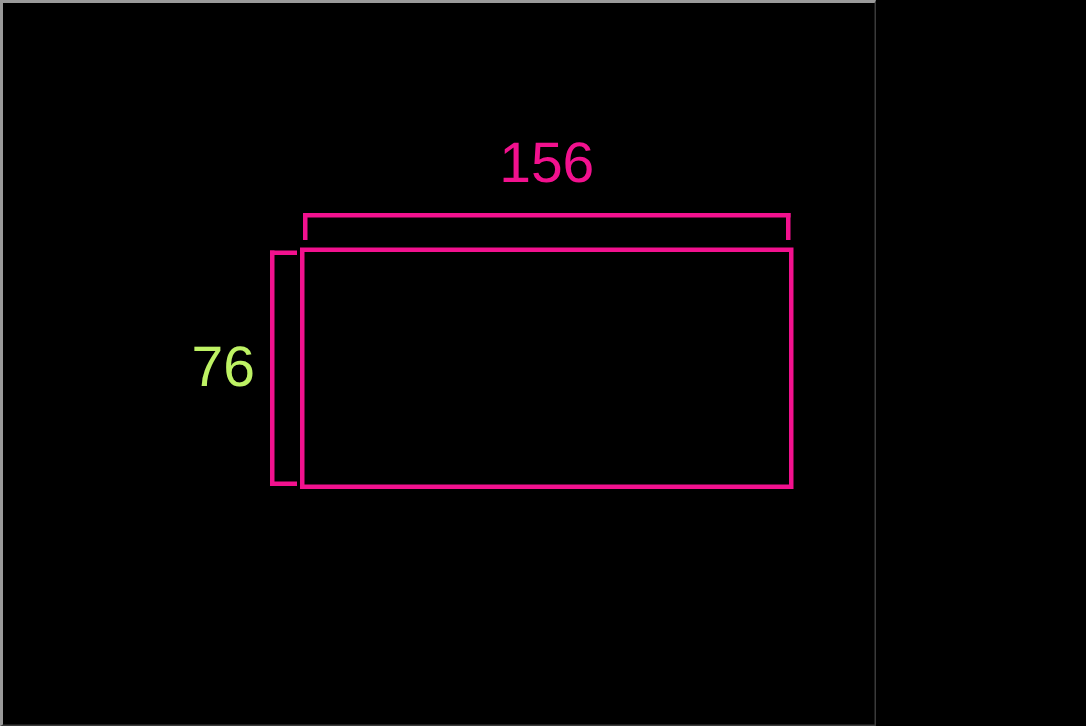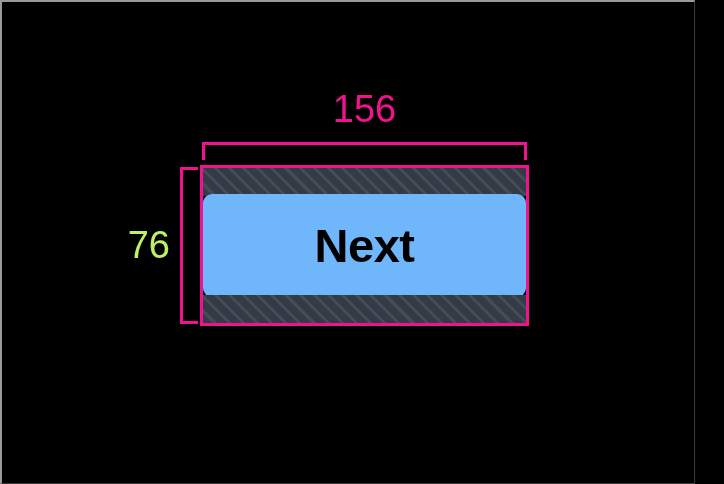--- a/index.html
+++ b/index.html
@@ -6,21 +6,21 @@
     margin: 0;
     padding: 0;
     background: #000000;
   }
   body {
     font-family: "Liberation Sans", sans-serif;
   }
 
   #screen {
     position: relative;
-    width: 695px;
+    width: 584px;
     height: 484px;
     background: #000000;
     overflow: hidden;
     box-sizing: border-box;
     border-top: 2px solid #9a9a9a;
     border-left: 2px solid #9a9a9a;
     border-right: 1px solid #3a3a3a;
     border-bottom: 1px solid #3a3a3a;
   }
 
@@ -145,25 +145,16 @@
 <div id="screen">
 
   <div id="dim-width-label">156</div>
 
   <div id="dim-width"></div>
 
   <div id="dim-height-label">76</div>
 
   <div id="dim-height"></div>
 
-  <div id="element-wrap">
-    <div id="hatch-top" class="hatch-band"></div>
-
-    <div id="button-face">
-      <span id="button-label">Next</span>
-    </div>
-
-    <div id="hatch-bottom" class="hatch-band"></div>
-  </div>
 
   <div id="element-outline"></div>
 
 </div>
 
 </body></html>

